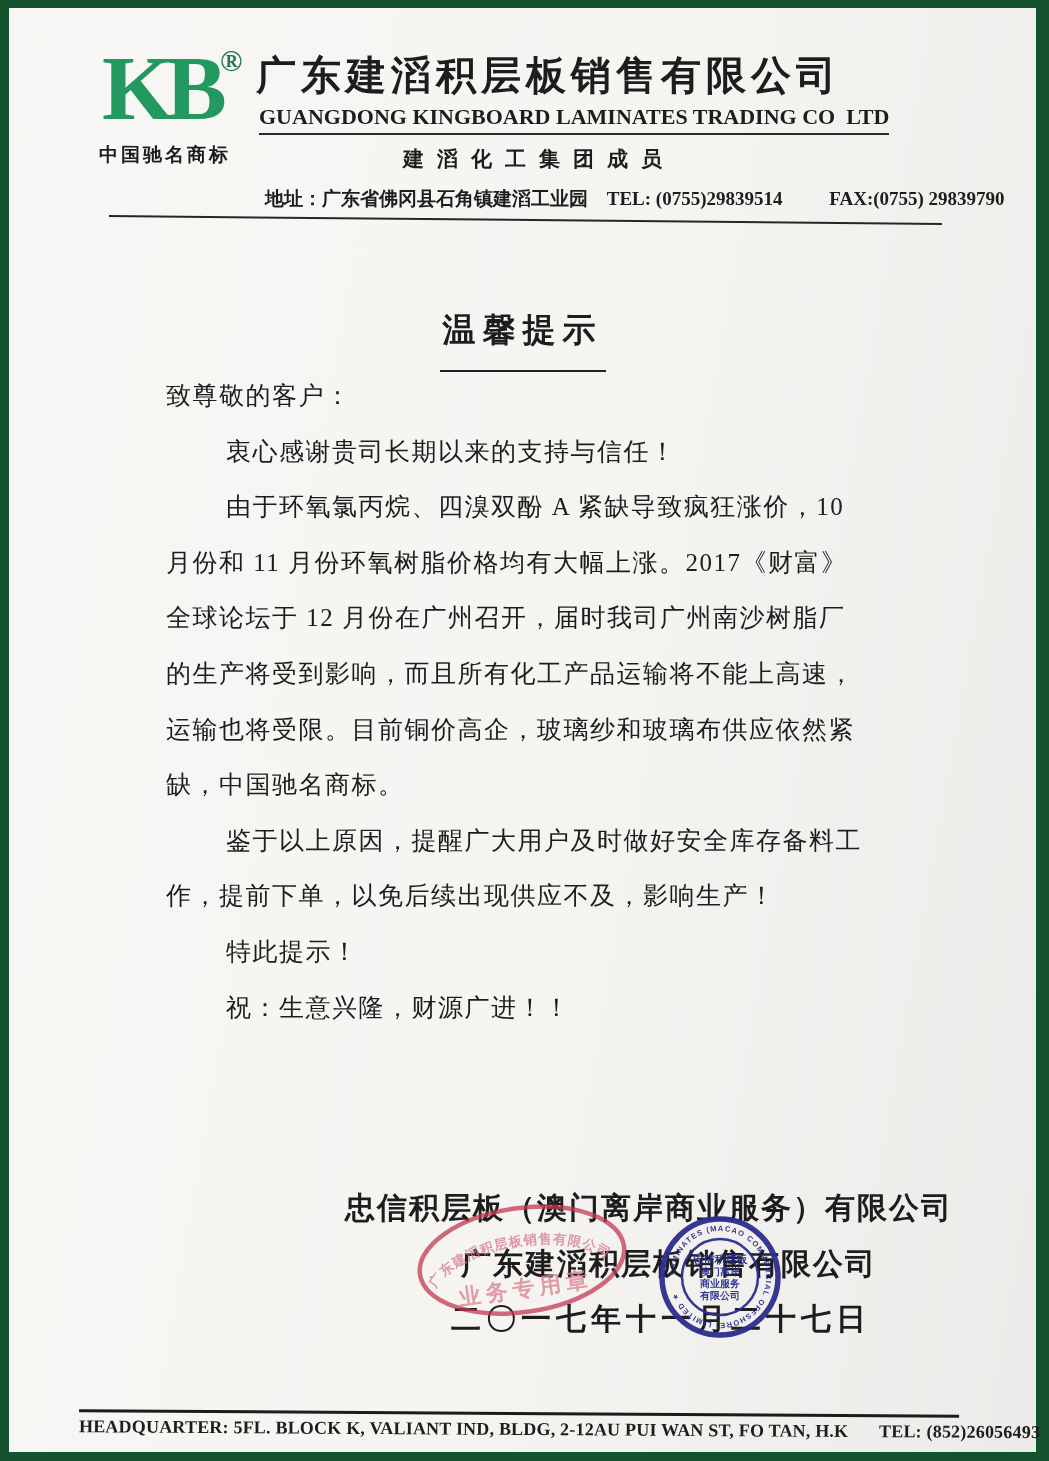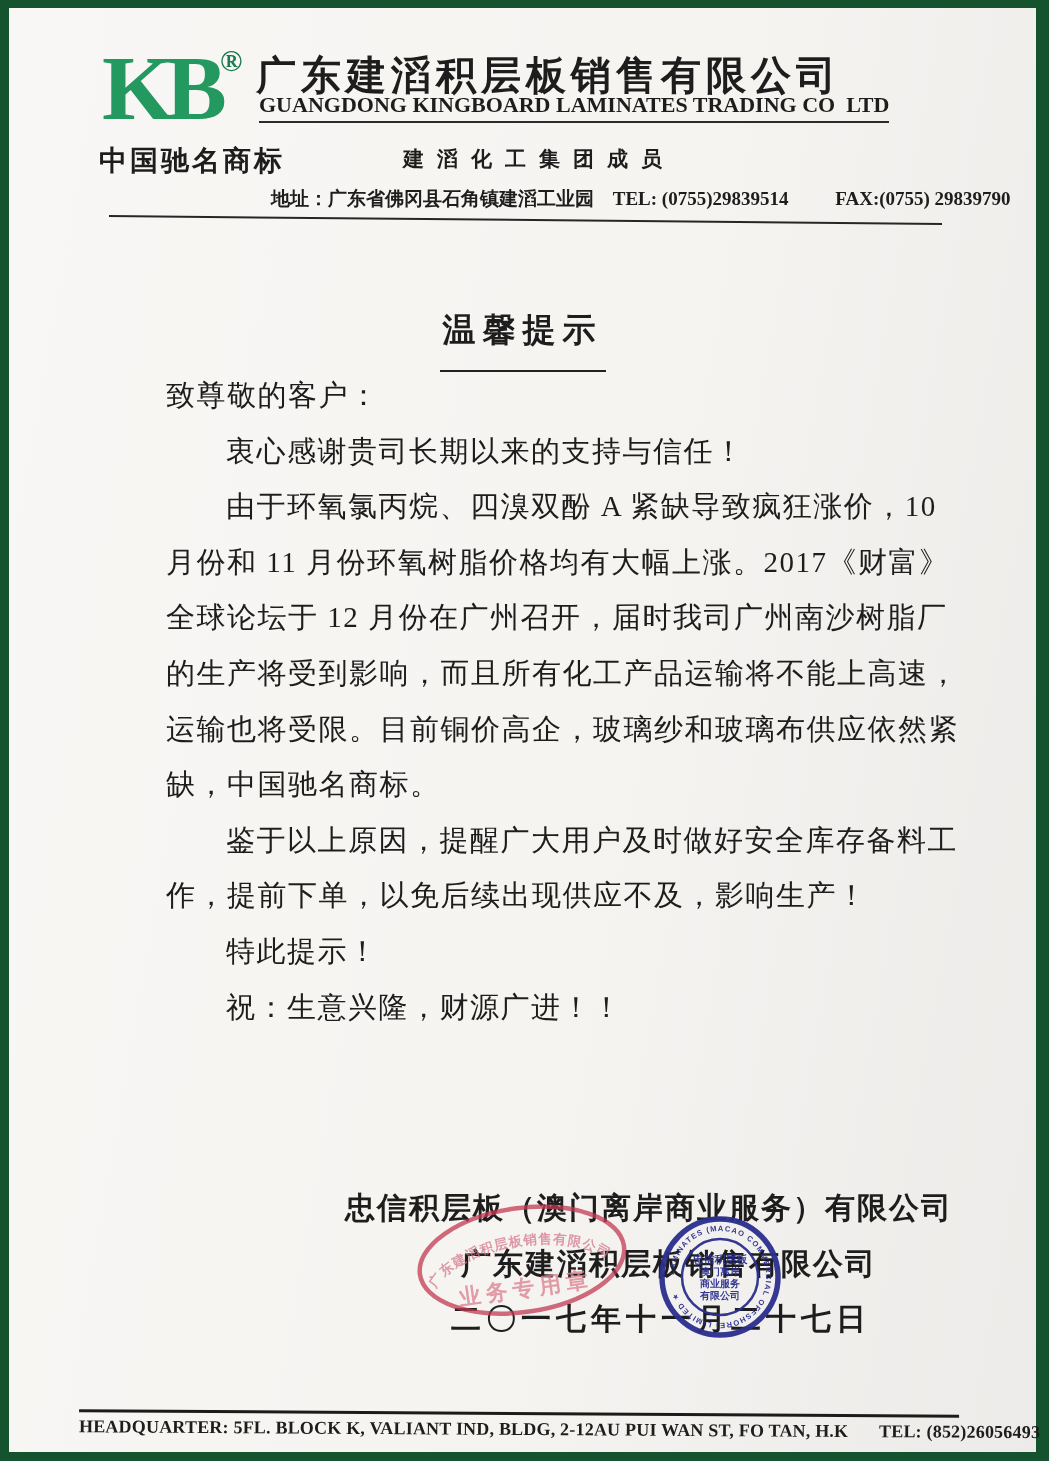--- a/index.html
+++ b/index.html
@@ -4,37 +4,37 @@
 <style>
   html,body{margin:0;padding:0;background:#000;}
   .page{position:relative;width:1049px;height:1461px;background:#14532d;overflow:hidden;
         font-family:"Liberation Serif","DejaVu Serif",serif;color:#1d1d1d;}
   .paper{position:absolute;left:9px;top:8px;right:13px;bottom:9px;
          background:linear-gradient(100deg,#f9f7f5 0%,#f6f4f1 55%,#ecebe9 100%);}
   
   .kb-logo{position:absolute;left:93px;top:34px;font-size:92px;font-weight:700;
            letter-spacing:-8px;line-height:1;}
   .kb-reg{position:absolute;left:211px;top:36px;font-size:30px;font-weight:700;}
-  .kb-caption{position:absolute;left:90px;top:134px;font-size:28px;letter-spacing:3px;font-weight:600;}
+  .kb-caption{position:absolute;left:90px;top:134px;font-size:19px;letter-spacing:3px;font-weight:600;}
   .company-cn{position:absolute;left:247px;top:40px;font-size:40px;font-weight:700;letter-spacing:5px;}
-  .company-en{position:absolute;left:250px;top:84px;font-size:22px;font-weight:700;
+  .company-en{position:absolute;left:250px;top:96px;font-size:22px;font-weight:700;
               border-bottom:2px solid #2b2b2b;padding-bottom:3px;white-space:pre;}
   .group-line{position:absolute;left:250px;top:137px;width:560px;text-align:center;
               font-size:21px;letter-spacing:13px;font-weight:700;}
-  .address-row{position:absolute;left:262px;top:178px;font-size:19px;white-space:nowrap;font-weight:600;}
+  .address-row{position:absolute;left:256px;top:178px;font-size:19px;white-space:nowrap;font-weight:600;}
   .address-row .tf{font-weight:700;margin-left:14px;}
   .address-row .tf2{font-weight:700;margin-left:42px;}
   .header-rule{position:absolute;left:100px;top:211px;width:833px;height:2px;background:#262626;
                transform:rotate(0.55deg);}
   
   .title-wrap{position:absolute;left:0;top:300px;width:100%;text-align:center;}
   .title{display:inline-block;font-size:33px;font-weight:600;letter-spacing:7px;
          border-bottom:2.5px solid #222;padding:0 3px 17px 3px;}
   
-  .body-block{position:absolute;left:157px;top:360px;width:800px;font-size:29px;
+  .body-block{position:absolute;left:157px;top:360px;width:800px;font-size:25px;
               letter-spacing:1.5px;font-weight:500;}
   .bline{height:55.6px;line-height:55.6px;white-space:nowrap;}
   .ind{padding-left:60px;}
   
   .sig{position:absolute;font-size:30px;font-weight:700;letter-spacing:2px;white-space:nowrap;}
   .sig1{left:336px;top:1180px;}
   .sig2{left:452px;top:1236px;}
   .sig3{left:442px;top:1291px;letter-spacing:5px;}
   
   .stamp-red{position:absolute;left:396px;top:1190px;transform:rotate(-8deg);opacity:.88;}

